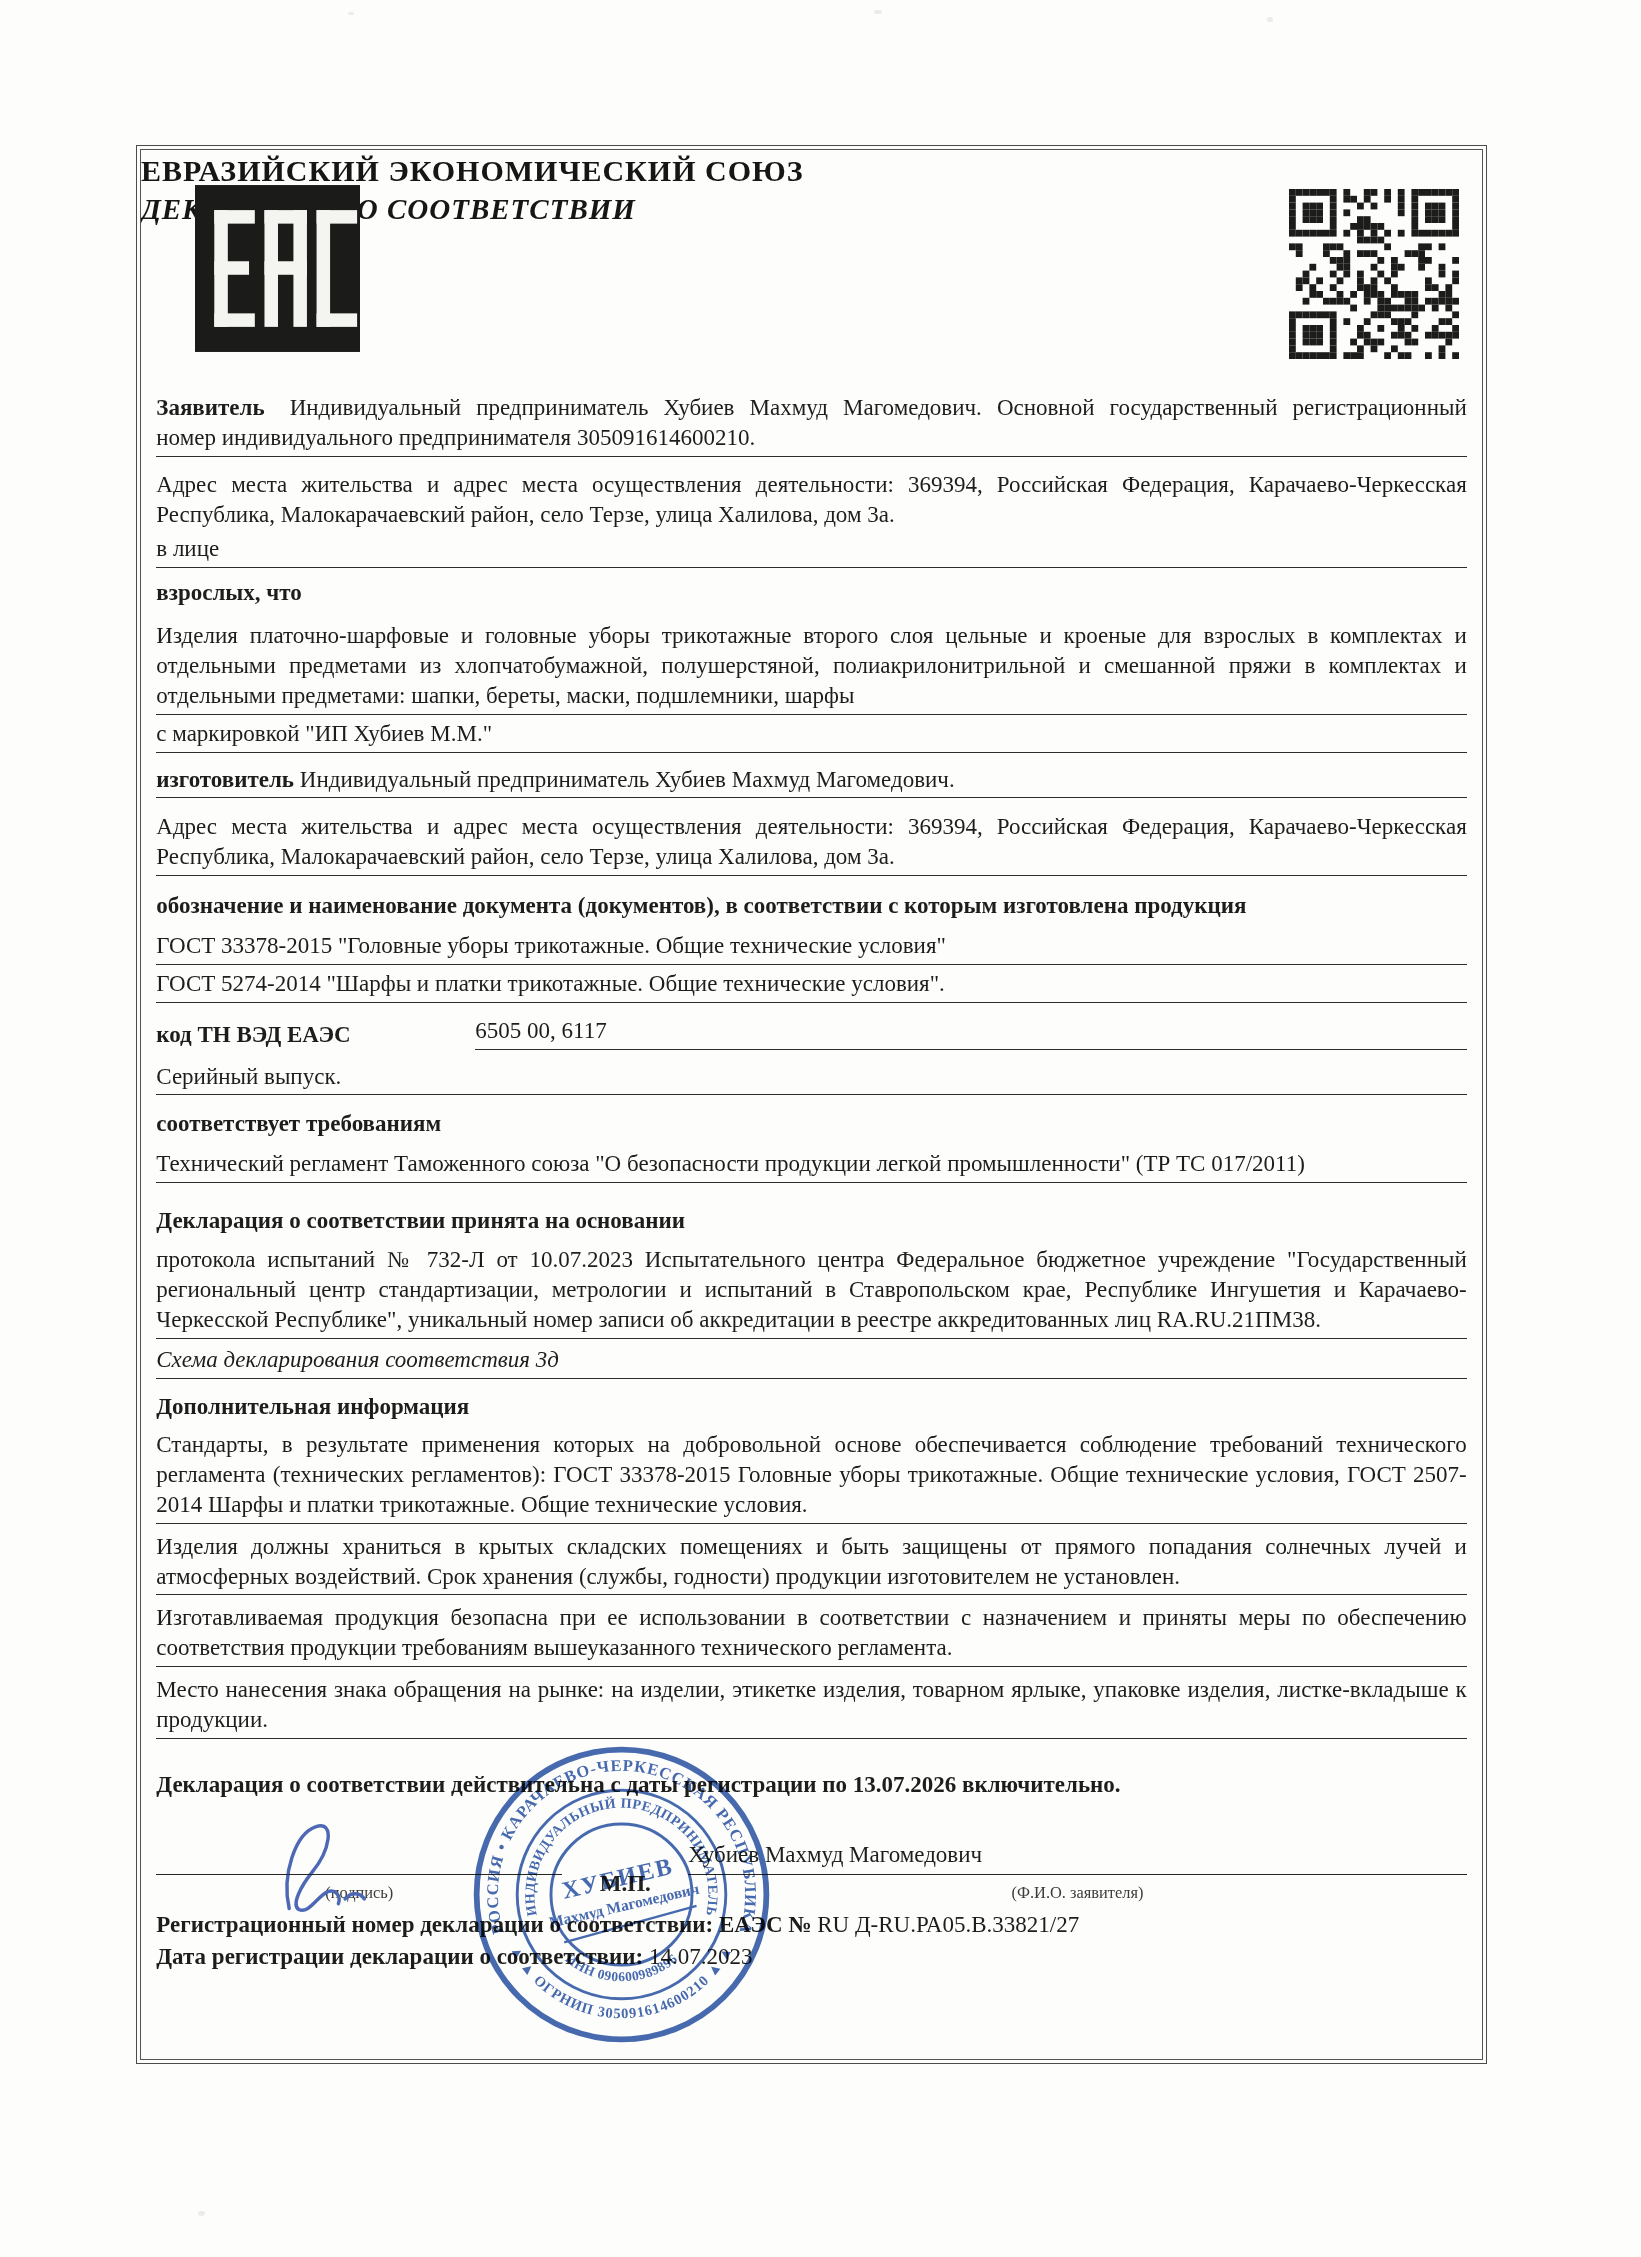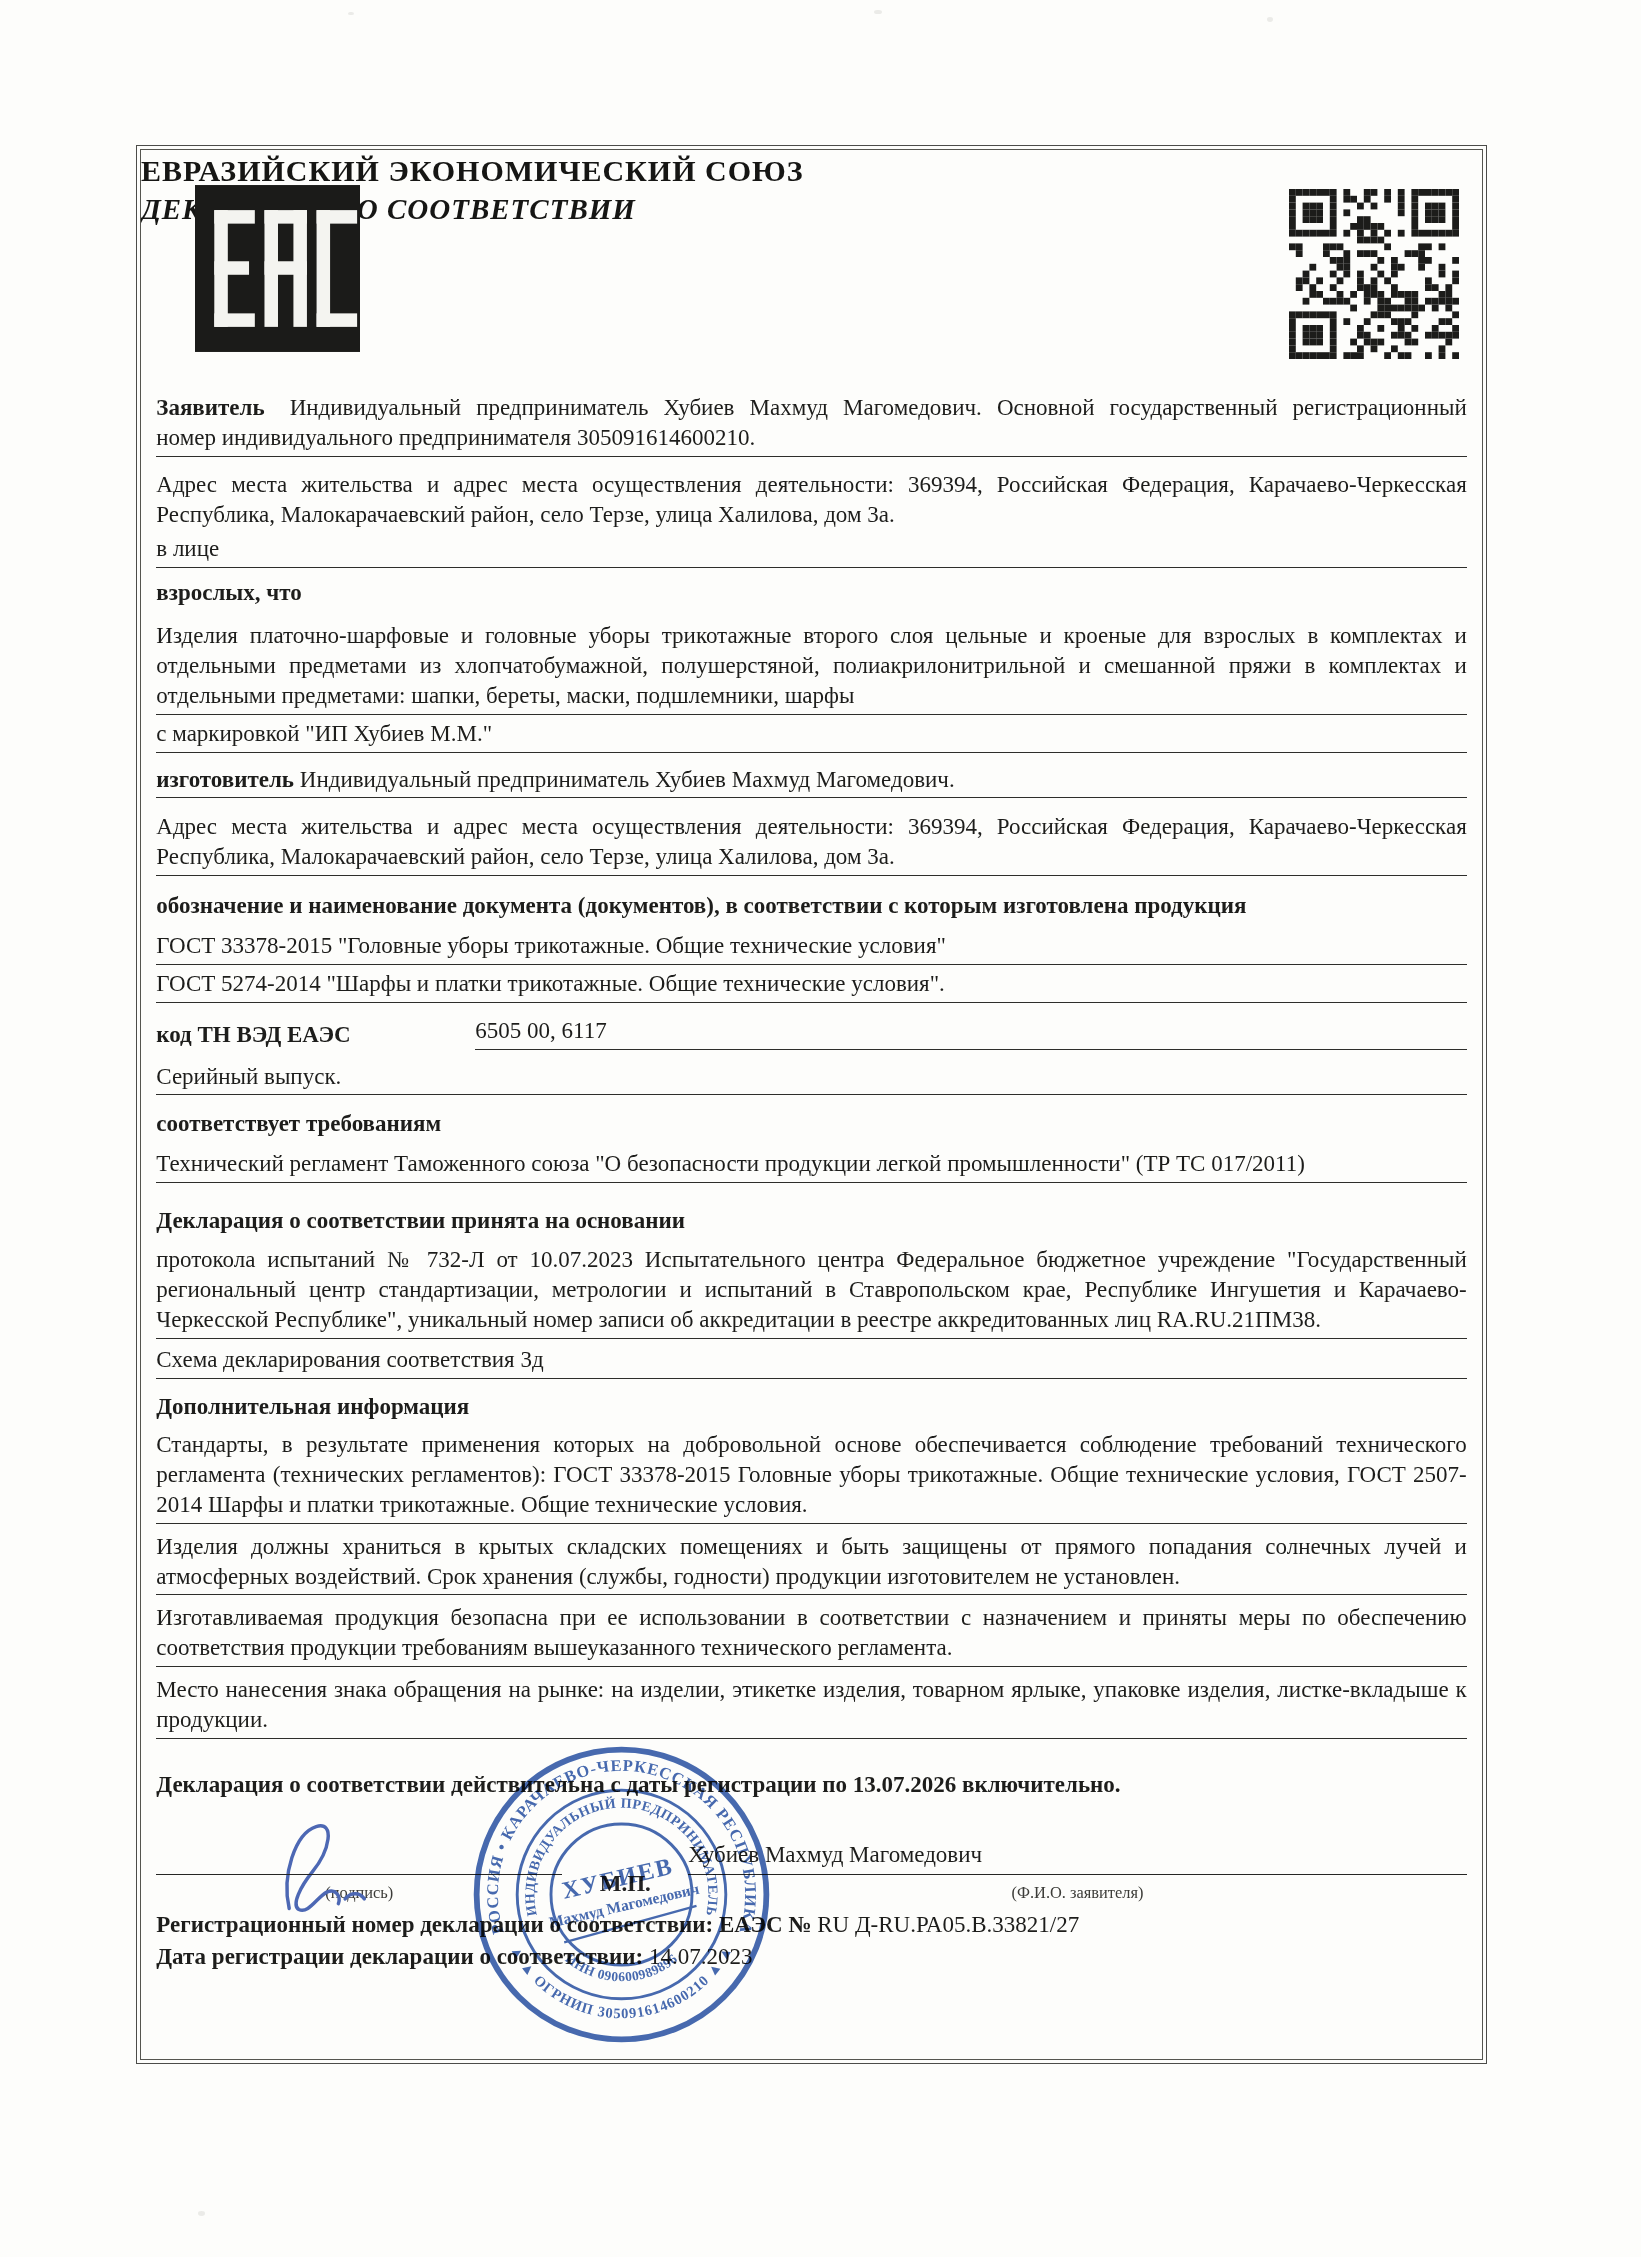--- a/index.html
+++ b/index.html
@@ -19,21 +19,21 @@
   .title1{font-size:30px;font-weight:bold;letter-spacing:1px;color:#161614;}
   .title2{font-size:29px;font-weight:bold;letter-spacing:1px;color:#161614;margin-top:4.8px;font-style:italic;}
   .qr{position:absolute;right:23px;top:39px;width:170px;height:170px;}
 
   .content{padding:0 15.4px;font-size:23px;line-height:30px;}
   .j{text-align:justify;}
   p{margin:0;}
   .ul{border-bottom:1.9px solid #2e2e2b;padding-bottom:2.9px;}
   .lbl{font-weight:bold;}
   .gap{margin-right:25px;}
-  .mt4{margin-top:3.9px;}.mt6{margin-top:5.8px;}.mt8{margin-top:7.7px;}
+  .mt4{margin-top:3.9px;}.mt6{margin-top:5.8px;font-style:italic;}.mt8{margin-top:7.7px;}
   .mt10{margin-top:9.7px;}.mt12{margin-top:11.6px;}.mt14{margin-top:13.5px;}
   .mt16{margin-top:15.4px;}.mt24{margin-top:23px;}.mt32{margin-top:31px;}
   .mt40{margin-top:39px;}.mt44{margin-top:42px;}
 
   .tnved-row{display:flex;align-items:flex-end;}
   .tnved-row .lbl{width:319px;flex:none;}
   .tnved-val{flex:1;border-bottom:1.9px solid #2e2e2b;padding-bottom:2.9px;}
 
   .sig-row{display:flex;align-items:flex-end;}
   .sig-col{width:406px;flex:none;position:relative;}

